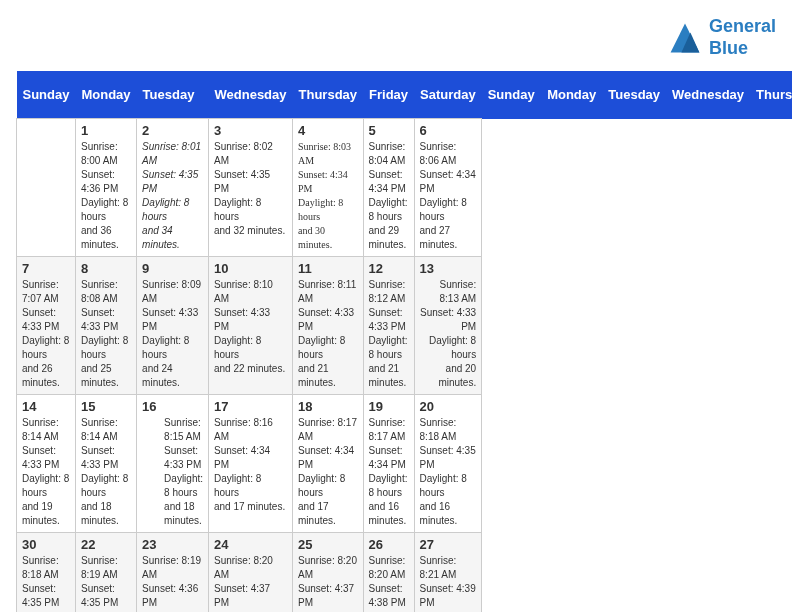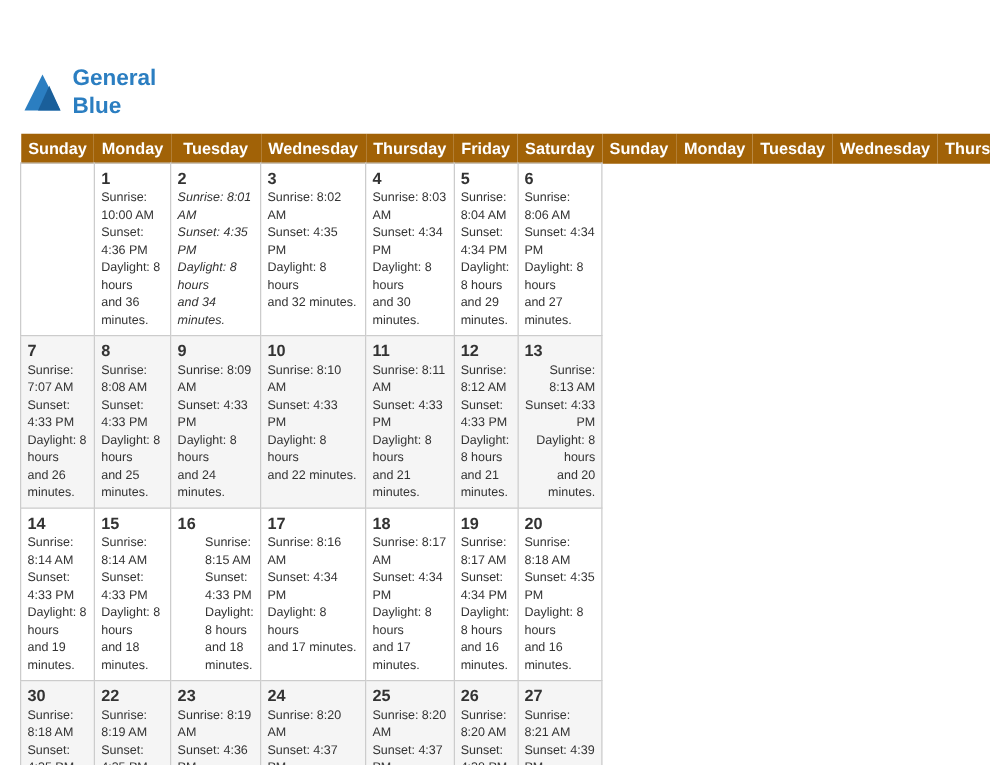--- a/index.html
+++ b/index.html
@@ -5,24 +5,23 @@
     * { box-sizing: border-box; margin: 0; padding: 0; }
     body {
       font-family: Arial, sans-serif;
       background: #fff;
       width: 792px;
       min-height: 612px;
       padding: 16px;
     }
     .header-area {
       display: flex;
-      justify-content: flex-start;
+      justify-content: flex-end;
       align-items: flex-start;
       margin-bottom: 12px;
-      margin-top: 36px;
     }
     .logo {
       display: flex;
       align-items: center;
       gap: 6px;
     }
     .logo-text {
       font-size: 18px;
       font-weight: bold;
       color: #333;
@@ -46,24 +45,24 @@
     .location-title {
       font-size: 15px;
       color: #555;
     }
     table {
       width: 100%;
       border-collapse: collapse;
       font-size: 11px;
     }
     th {
-      background-color: #a16207;
+      background-color: #1d4ed8;
       color: #fff;
-      text-align: center;
-      padding: 4px 6px;
+      text-align: left;
+      padding: 16px 6px;
       font-size: 13px;
       font-weight: bold;
     }
     td {
       border: 1px solid #ccc;
       vertical-align: top;
       padding: 4px 5px;
       width: 108px;
       height: 80px;
       color: #333;
@@ -125,42 +124,42 @@
         <th>Tuesday</th>
         <th>Wednesday</th>
         <th>Thursday</th>
       </tr>
   </thead>
   <tbody id="calendar-body">
   <tr>
         <td class="empty"></td>
         <td>
           <span class="day-number">1</span>
-          <div class="day-info" style="white-space: pre-line;">Sunrise: 10:00 AM
+          <div class="day-info" style="white-space: pre-line;">Sunrise: 8:00 AM
 Sunset: 4:36 PM
 Daylight: 8 hours
 and 36 minutes.</div>
         </td>
         <td>
           <span class="day-number">2</span>
           <div class="day-info" style="white-space: pre-line; font-style: italic;">Sunrise: 8:01 AM
 Sunset: 4:35 PM
 Daylight: 8 hours
 and 34 minutes.</div>
         </td>
         <td>
           <span class="day-number">3</span>
           <div class="day-info" style="white-space: pre-line;">Sunrise: 8:02 AM
 Sunset: 4:35 PM
 Daylight: 8 hours
 and 32 minutes.</div>
         </td>
         <td>
           <span class="day-number">4</span>
-          <div class="day-info" style="white-space: pre-line;">Sunrise: 8:03 AM
+          <div class="day-info" style="white-space: pre-line; font-family: Liberation Serif, serif;">Sunrise: 8:03 AM
 Sunset: 4:34 PM
 Daylight: 8 hours
 and 30 minutes.</div>
         </td>
         <td>
           <span class="day-number">5</span>
           <div class="day-info" style="white-space: pre-line;">Sunrise: 8:04 AM
 Sunset: 4:34 PM
 Daylight: 8 hours
 and 29 minutes.</div>

